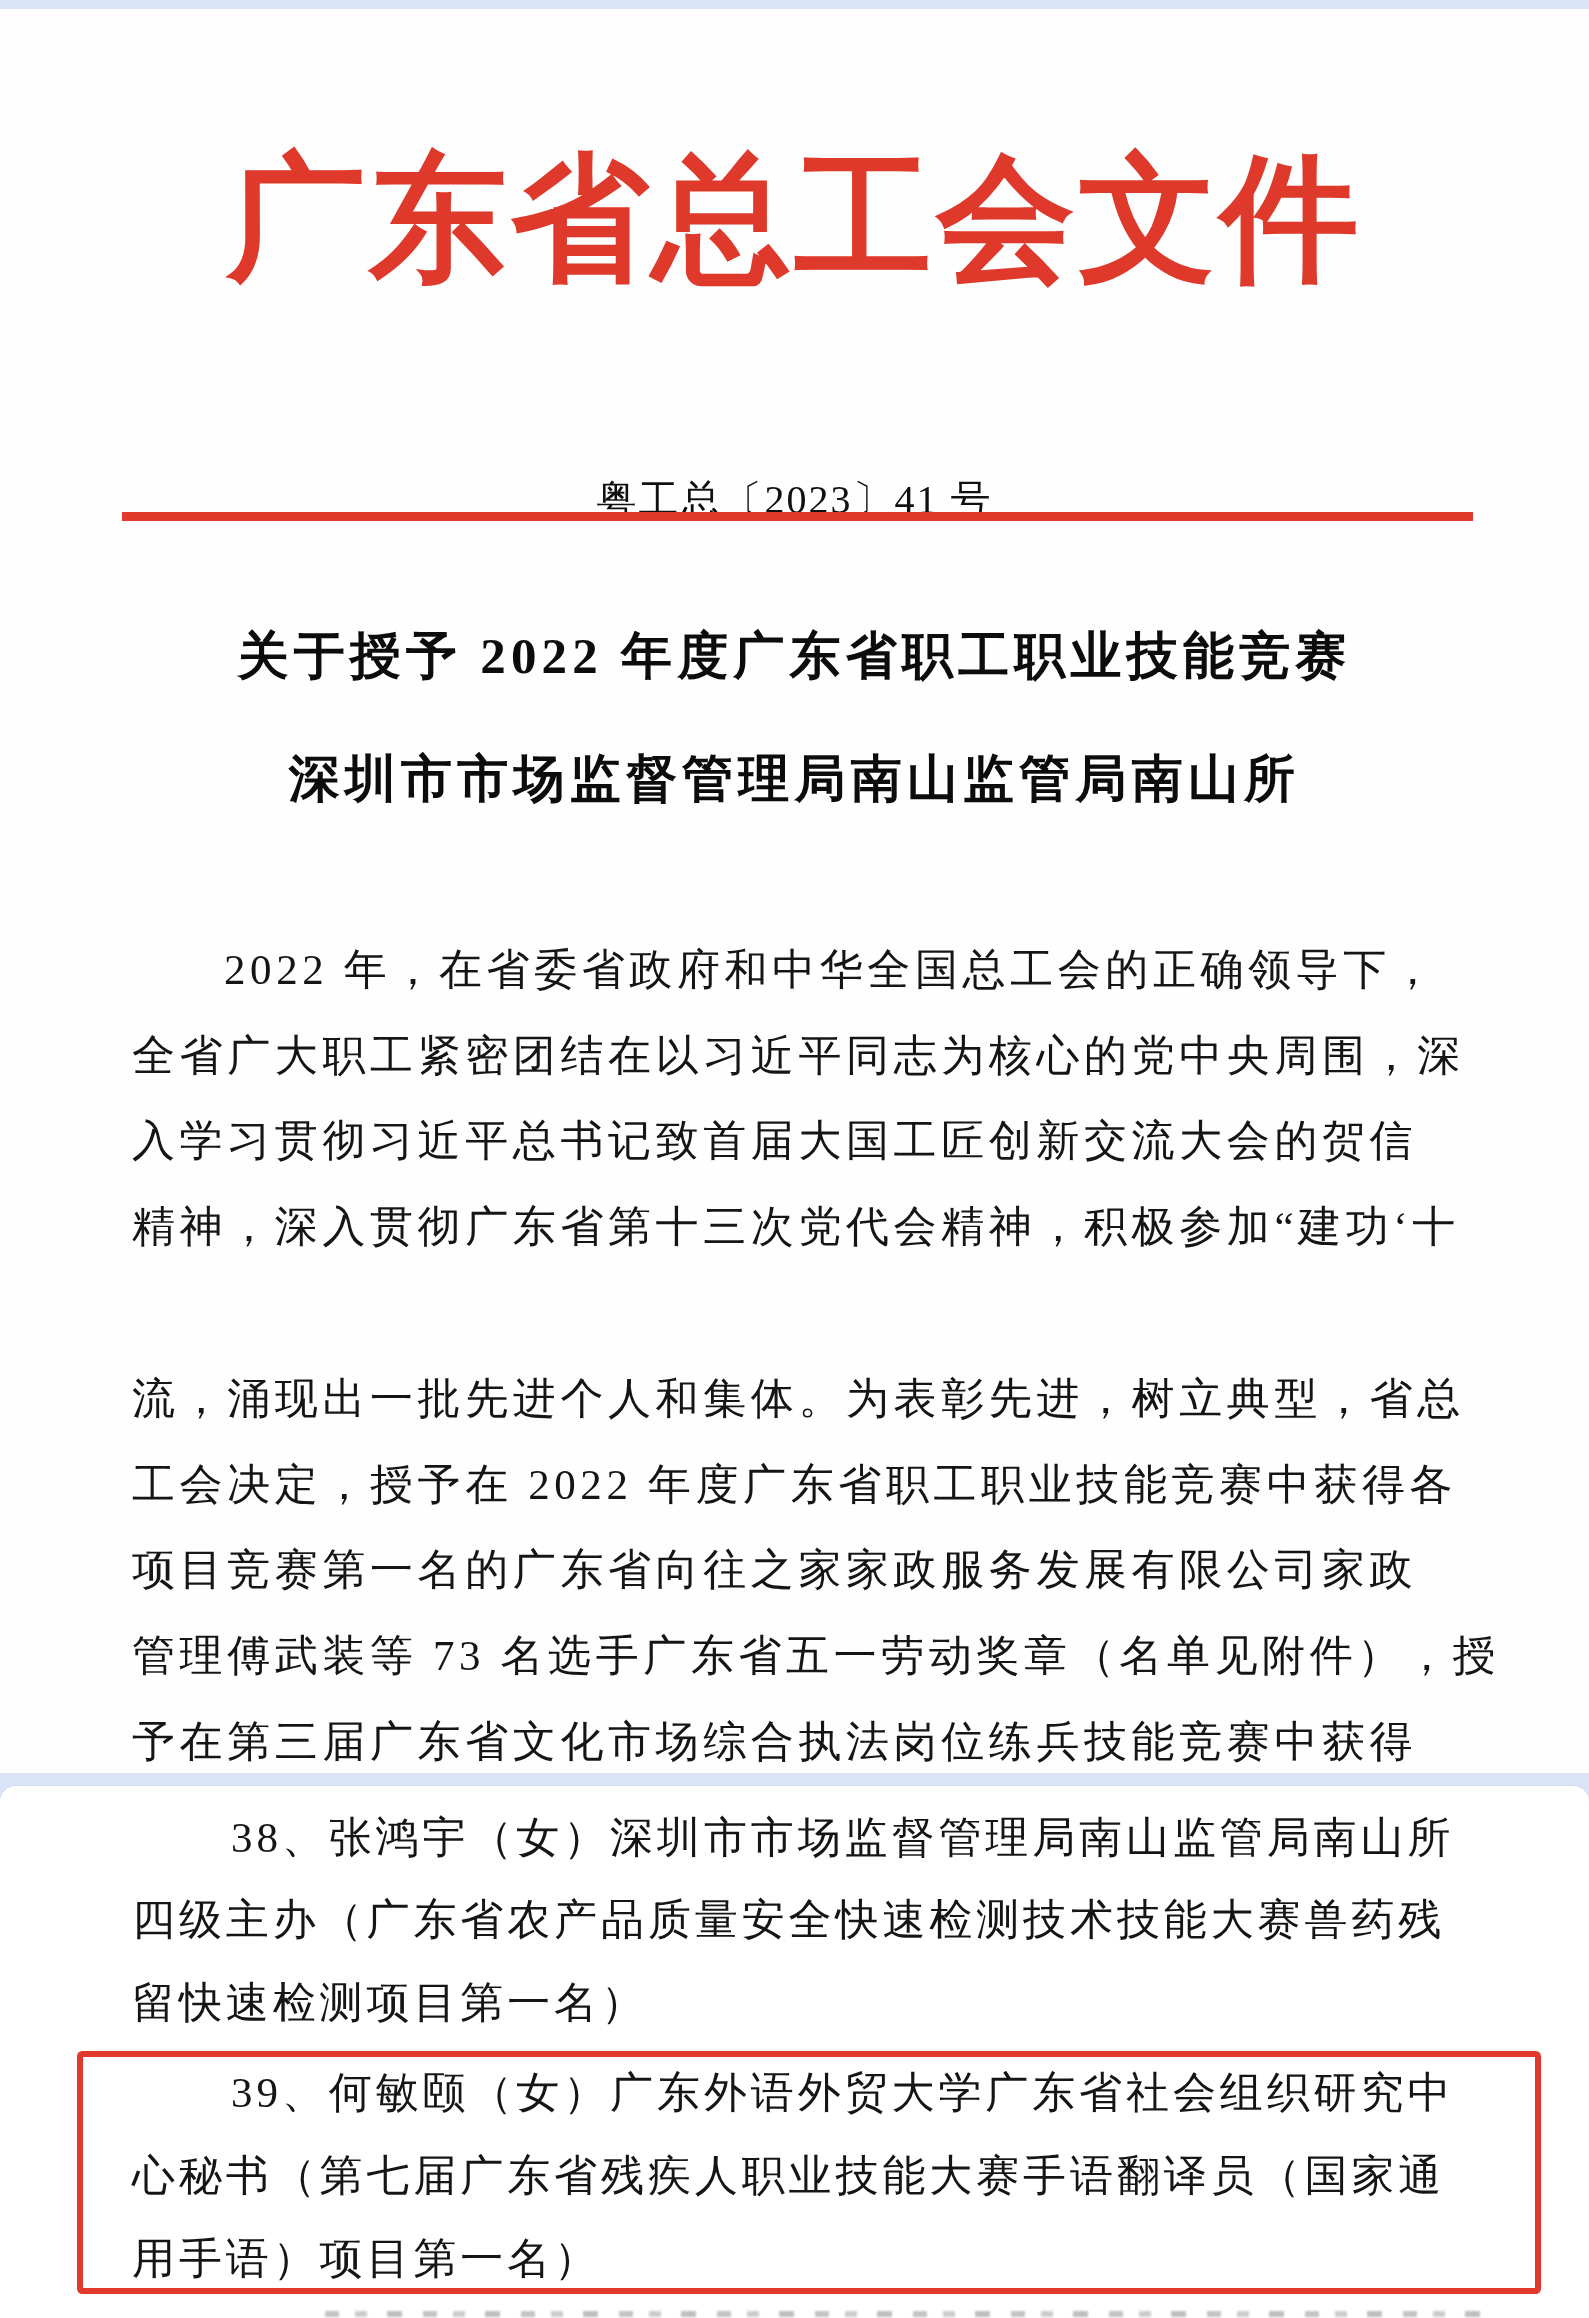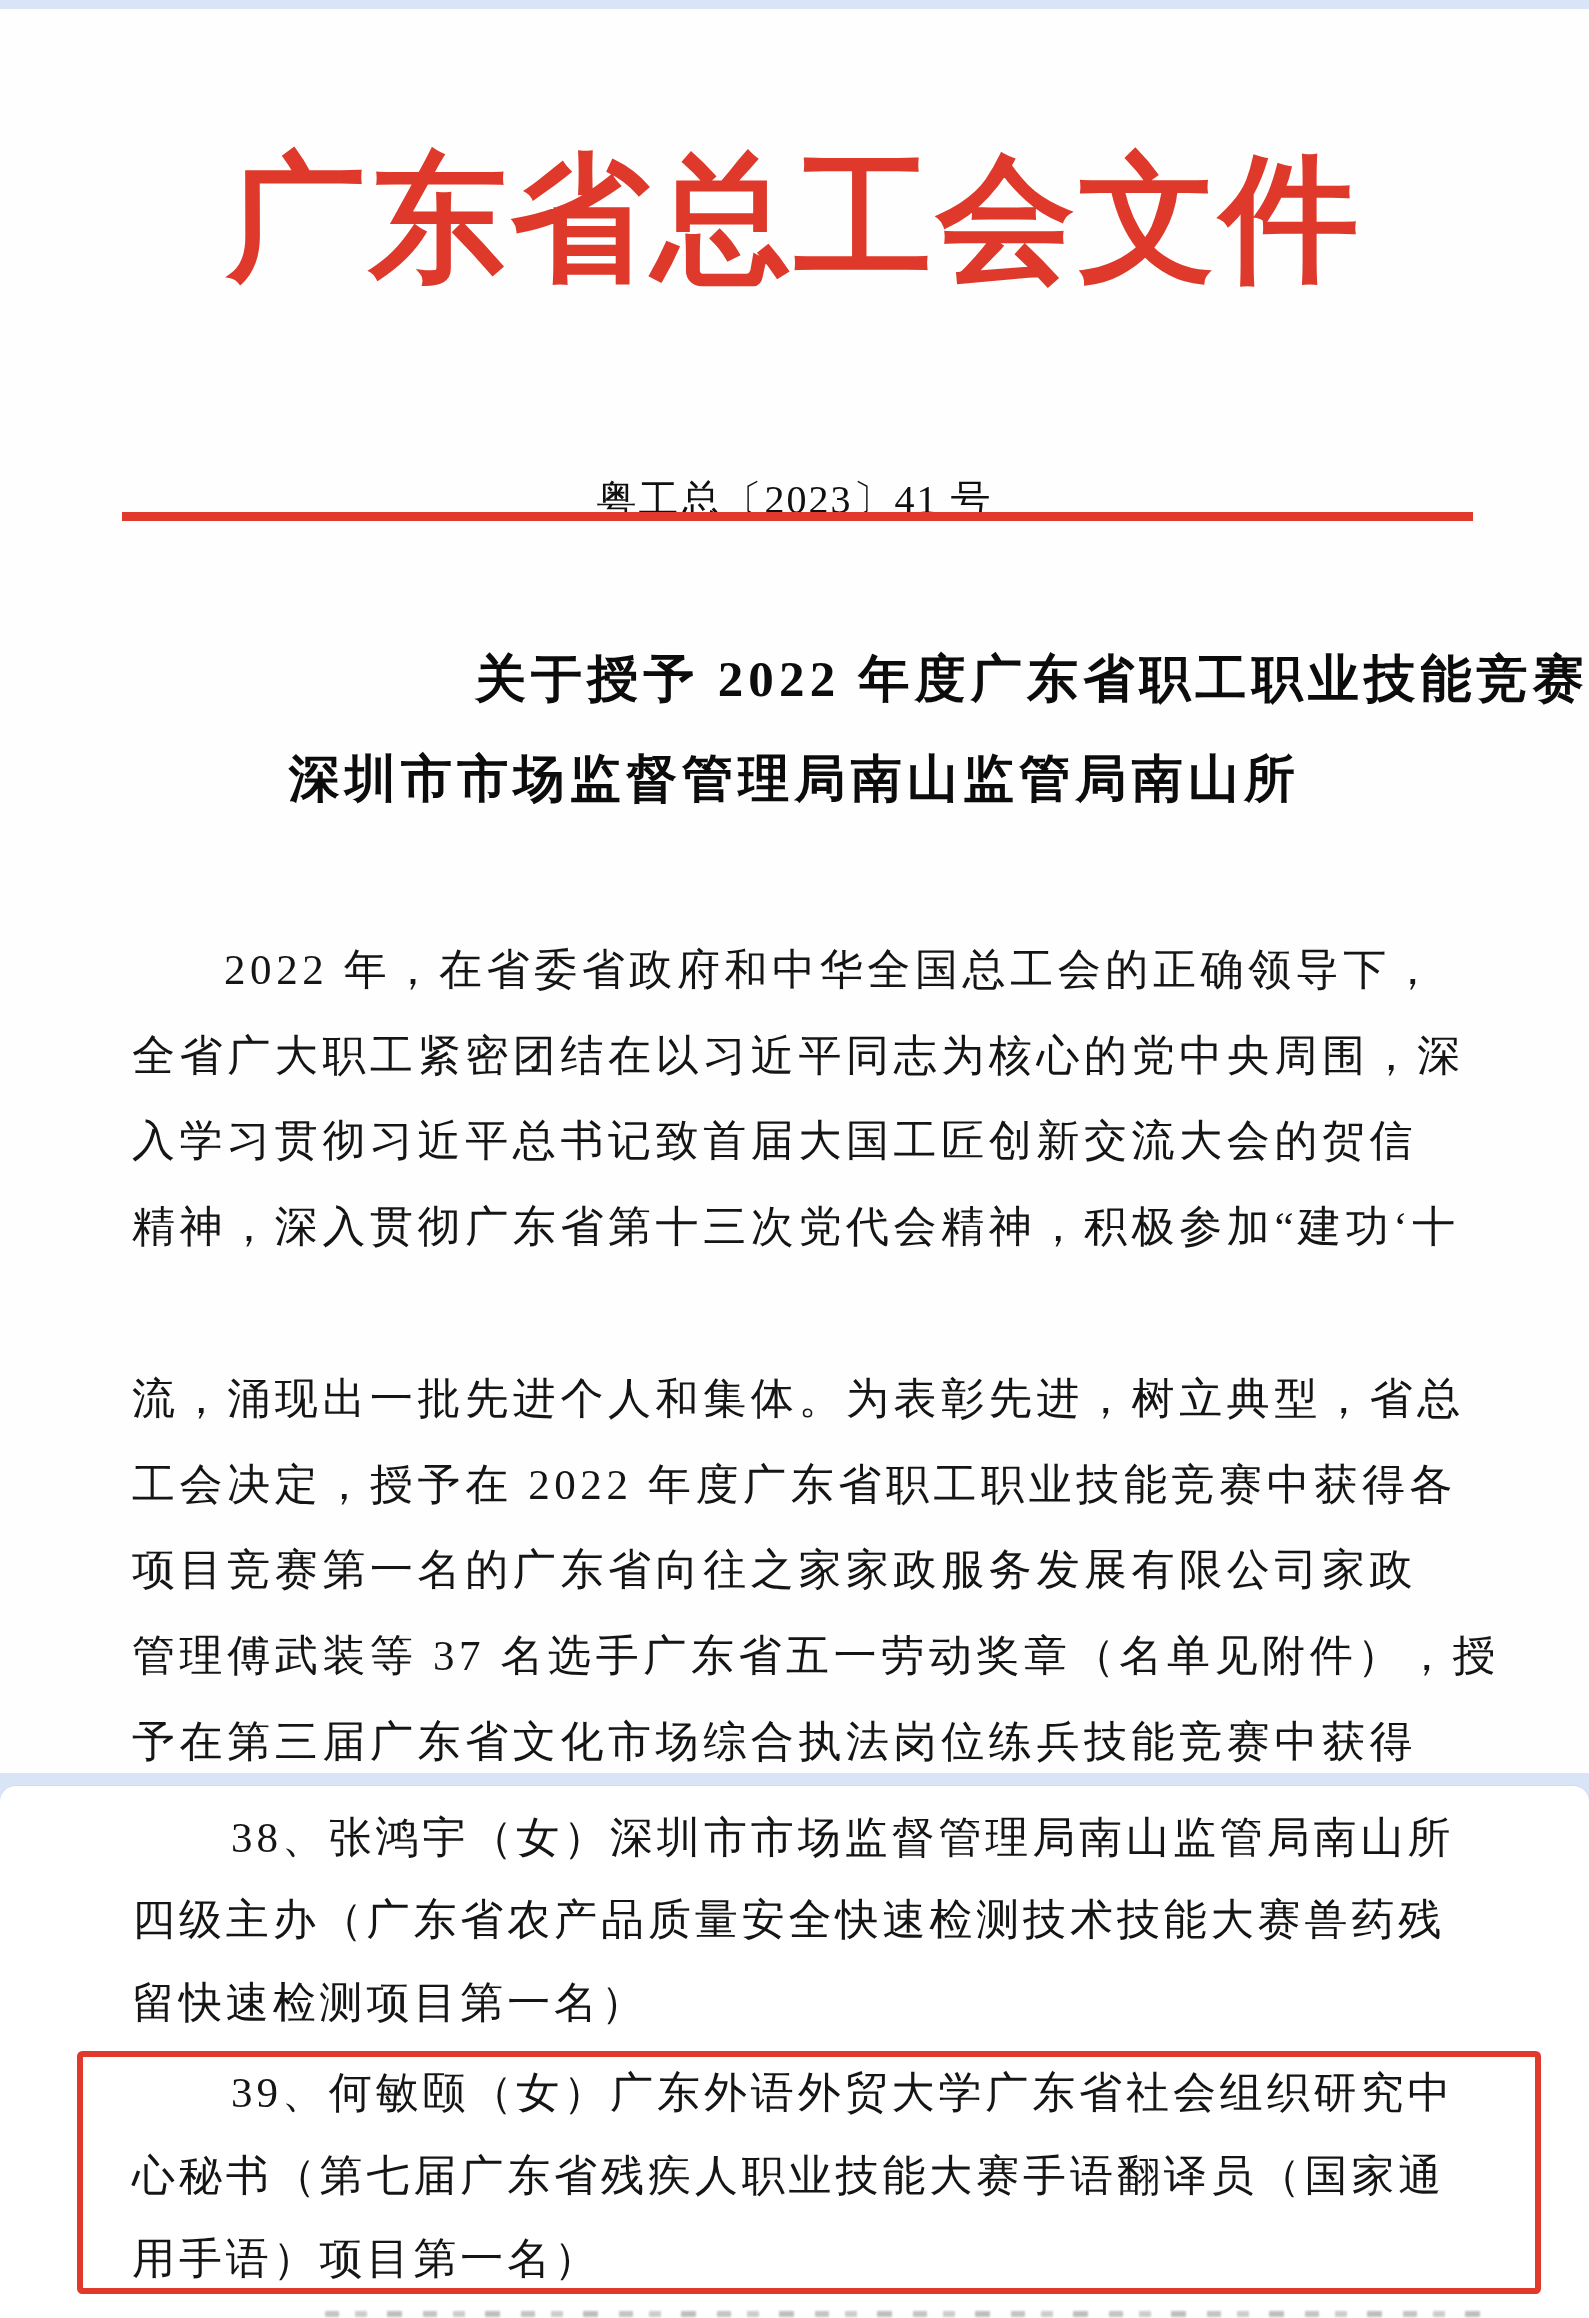--- a/index.html
+++ b/index.html
@@ -15,21 +15,21 @@
   .page1{left:0;top:9px;width:1589px;height:1764px;background:#fefefe;
          border-bottom:0.7px solid #e8e8e8;z-index:1;}
   .org-title{left:0;top:137px;width:1589px;text-align:center;
     font-size:138px;line-height:1.2;font-weight:900;color:#de392b;
     letter-spacing:3.9px;white-space:nowrap;z-index:3;}
   .doc-number{left:0;top:442px;width:1589px;text-align:center;
     font-size:40px;color:#101010;letter-spacing:2px;z-index:3;margin-top:30px;}
   .red-rule{left:122px;top:512px;width:1351px;height:8.5px;background:#e13a2c;z-index:3;}
   .heading{left:0;width:1589px;text-align:center;font-size:51px;font-weight:bold;
     color:#0c0c0c;letter-spacing:5.2px;white-space:nowrap;z-index:3;}
-  .h1{top:645px;text-align:right;} .h2{top:745px;}
+  .h1{top:622px;} .h2{top:745px;}
   .bline{left:132px;width:1372px;font-size:43px;color:#151515;
     letter-spacing:4.6px;white-space:pre;line-height:1.1;z-index:3;}
   .indent{padding-left:92px;}
   
   .seam{left:0;top:1773px;width:1589px;height:42px;background:#d9e4f7;z-index:1;}
   
   .page2{left:0;top:1786px;width:1589px;height:532px;background:#ffffff;
     border-radius:15.6px 15.6px 0 0;box-shadow:0 0 0 0.7px rgba(0,0,0,0.05);z-index:2;}
   .p2line{left:132px;width:1372px;font-size:43px;color:#151515;
     letter-spacing:3.9px;white-space:pre;line-height:1.1;z-index:4;}
@@ -62,21 +62,21 @@
   <div class="abs heading h1">关于授予 2022 年度广东省职工职业技能竞赛</div>
   <div class="abs heading h2">深圳市市场监督管理局南山监管局南山所</div>
 
   <div class="abs bline indent" style="top:946px">2022 年，在省委省政府和中华全国总工会的正确领导下，</div>
   <div class="abs bline" style="top:1117px">入学习贯彻习近平总书记致首届大国工匠创新交流大会的贺信</div>
   <div class="abs bline" style="top:1032px">全省广大职工紧密团结在以习近平同志为核心的党中央周围，深</div>
   <div class="abs bline" style="top:1203px">精神，深入贯彻广东省第十三次党代会精神，积极参加“建功‘十</div>
   <div class="abs bline" style="top:1375px">流，涌现出一批先进个人和集体。为表彰先进，树立典型，省总</div>
   <div class="abs bline" style="top:1461px">工会决定，授予在 2022 年度广东省职工职业技能竞赛中获得各</div>
   <div class="abs bline" style="top:1546px">项目竞赛第一名的广东省向往之家家政服务发展有限公司家政</div>
-  <div class="abs bline" style="top:1632px">管理傅武装等 37 名选手广东省五一劳动奖章（名单见附件），授</div>
+  <div class="abs bline" style="top:1632px">管理傅武装等 73 名选手广东省五一劳动奖章（名单见附件），授</div>
   <div class="abs bline" style="top:1718px">予在第三届广东省文化市场综合执法岗位练兵技能竞赛中获得</div>
 
   <div class="abs seam"></div>
 
   <div class="abs page2"></div>
 
   <div class="abs p2line indent2" style="top:1814px">38、张鸿宇（女）深圳市市场监督管理局南山监管局南山所</div>
   <div class="abs p2line" style="top:1896px">四级主办（广东省农产品质量安全快速检测技术技能大赛兽药残</div>
   <div class="abs p2line" style="top:1979px">留快速检测项目第一名）</div>
 

